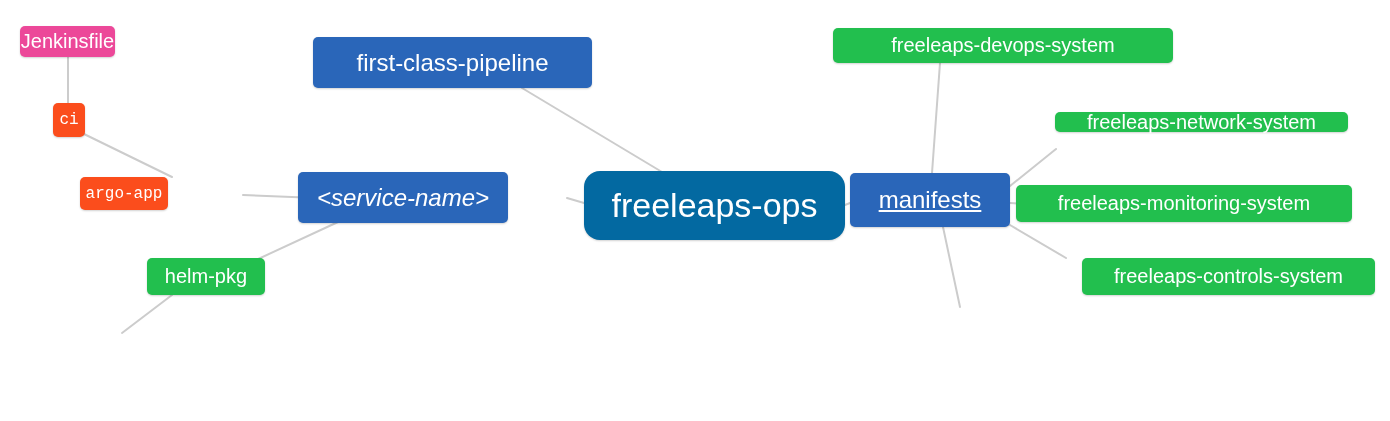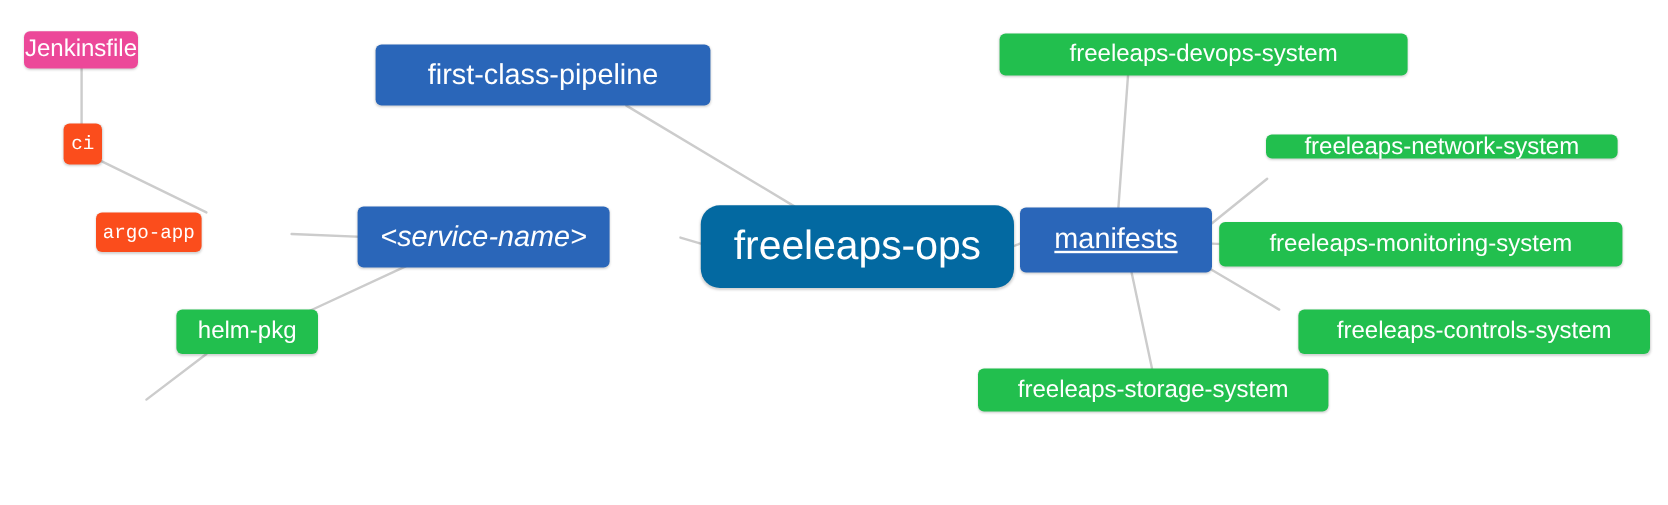--- a/index.html
+++ b/index.html
@@ -87,15 +87,14 @@
   <div class="node lv-red   n-argo-app">argo-app</div>
   <div class="node lv-green n-helm-pkg">helm-pkg</div>
   <div class="node lv-blue  n-fcp">first-class-pipeline</div>
   <div class="node lv-blue  n-svc">&lt;service-name&gt;</div>
   <div class="node lv-root  n-ops">freeleaps-ops</div>
   <div class="node lv-blue  n-manifests">manifests</div>
   <div class="node lv-green n-devops">freeleaps-devops-system</div>
   <div class="node lv-green n-network">freeleaps-network-system</div>
   <div class="node lv-green n-monitoring">freeleaps-monitoring-system</div>
   <div class="node lv-green n-controls">freeleaps-controls-system</div>
-  <div class="node lv-green n-storage">freeleaps-storage-system</div>
 
 </div>
 
 </body></html>

